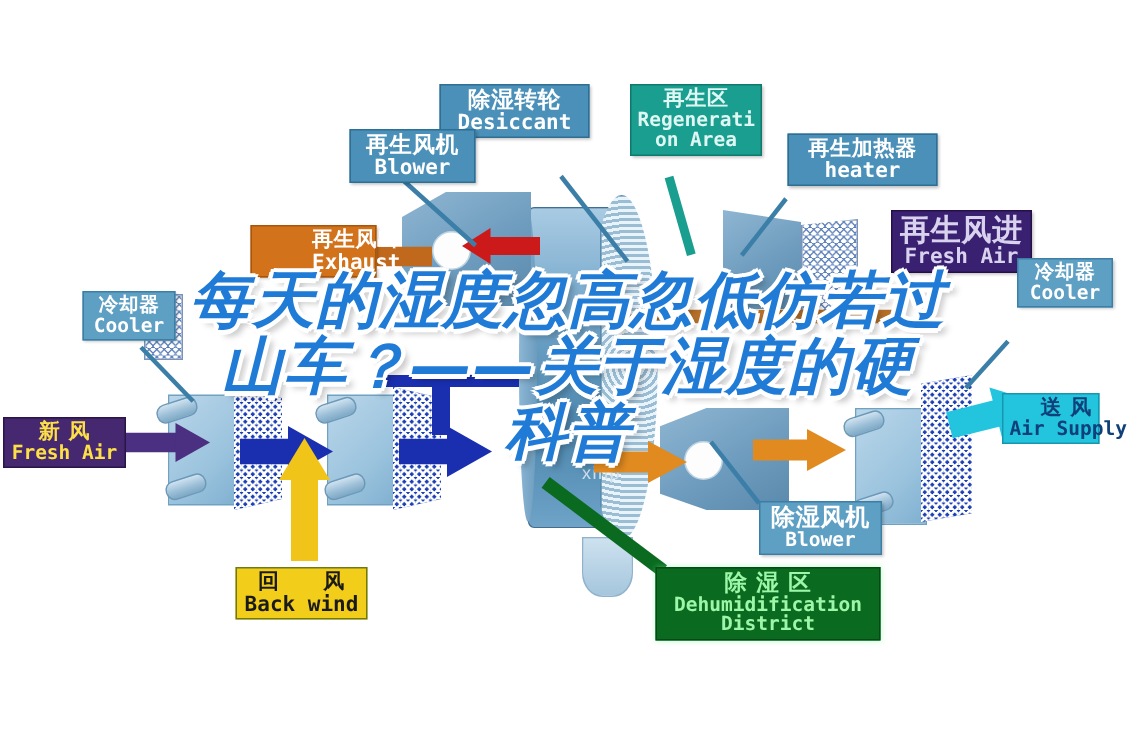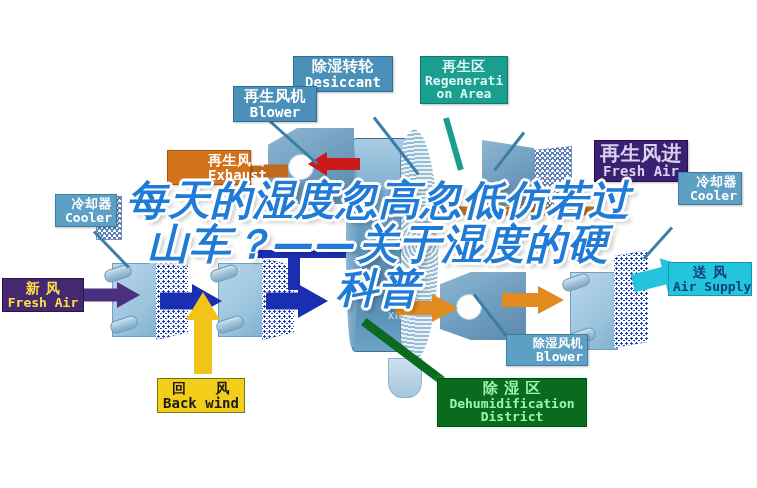--- a/index.html
+++ b/index.html
@@ -30,21 +30,21 @@
   .label .en{
     display:block;
     font-family:"DejaVu Sans Mono","Liberation Mono",monospace;
     font-weight:bold;
     letter-spacing:0px;
   }
   
   .st-blue{background:#4a90b8;color:#ffffff;border:1px solid #2f6f93;
            box-shadow:1px 1px 2px rgba(0,0,0,.25);}
   .st-blue2{background:#5e9fc4;color:#ffffff;border:1px solid #3c7ea6;
-           box-shadow:1px 1px 2px rgba(0,0,0,.25);text-align:right;}
+           box-shadow:1px 1px 2px rgba(0,0,0,.25);}
   .st-teal{background:#1a9e8f;color:#dff7f3;border:1px solid #0d7a6d;
            box-shadow:1px 1px 2px rgba(0,0,0,.25);}
   .st-orange{background:#d2731c;color:#ffffff;border:1px solid #a8560c;
            box-shadow:1px 1px 2px rgba(0,0,0,.25);}
   .st-purple{background:#3a2070;color:#d8d2ef;border:1px solid #241047;
            box-shadow:1px 1px 2px rgba(0,0,0,.25);}
   .st-purple2{background:#45286f;color:#fde047;border:1px solid #2a1547;}
   .st-cyan{background:#23c4de;color:#10407a;border:1px solid #1896ad;}
   .st-yellow{background:#f2cd19;color:#1a1a1a;border:1px solid #6c7a17;}
   .st-green{background:#0a6b20;color:#9ef7a8;border:1px solid #034d13;
@@ -249,20 +249,24 @@
     <span class="cn" style="font-size:15px;">再生风机</span>
     <span class="en" style="font-size:14px;">Blower</span>
   </div>
 
   <div class="label st-teal" style="left:420px;top:56px;width:88px;">
     <span class="cn" style="font-size:14px;">再生区</span>
     <span class="en" style="font-size:13px;">Regenerati</span>
     <span class="en" style="font-size:13px;">on Area</span>
   </div>
 
+  <div class="label st-blue" style="left:525px;top:89px;width:100px;">
+    <span class="cn" style="font-size:14px;">再生加热器</span>
+    <span class="en" style="font-size:14px;">heater</span>
+  </div>
 
   <div class="label st-orange" style="left:167px;top:150px;width:84px;padding-left:40px;">
     <span class="cn" style="font-size:14px;">再生风出</span>
     <span class="en" style="font-size:14px;">Exhaust</span>
   </div>
 
   <div class="label st-purple" style="left:594px;top:140px;width:94px;">
     <span class="cn" style="font-size:20px;">再生风进</span>
     <span class="en" style="font-size:14px;">Fresh Air</span>
   </div>
@@ -280,27 +284,27 @@
   <div class="label st-purple2" style="left:2px;top:278px;width:82px;">
     <span class="cn" style="font-size:14px;">新  风</span>
     <span class="en" style="font-size:13px;">Fresh Air</span>
   </div>
 
   <div class="label st-yellow" style="left:157px;top:378px;width:88px;">
     <span class="cn" style="font-size:14px;">回　　风</span>
     <span class="en" style="font-size:14px;">Back wind</span>
   </div>
 
-  <div class="label st-cyan" style="left:668px;top:262px;width:84px;">
+  <div class="label st-cyan" style="left:668px;top:262px;width:65px;text-align:right;">
     <span class="cn" style="font-size:14px;">送  风</span>
     <span class="en" style="font-size:13px;">Air Supply</span>
   </div>
 
   <div class="label st-blue2" style="left:506px;top:334px;width:82px;">
-    <span class="cn" style="font-size:12px;">除湿风机</span>
+    <span class="cn" style="font-size:16px;">除湿风机</span>
     <span class="en" style="font-size:13px;">Blower</span>
   </div>
 
   <div class="label st-green" style="left:437px;top:378px;width:150px;">
     <span class="cn" style="font-size:15px;">除  湿  区</span>
     <span class="en" style="font-size:13px;">Dehumidification</span>
     <span class="en" style="font-size:13px;">District</span>
   </div>
 
   <div id="headline">

